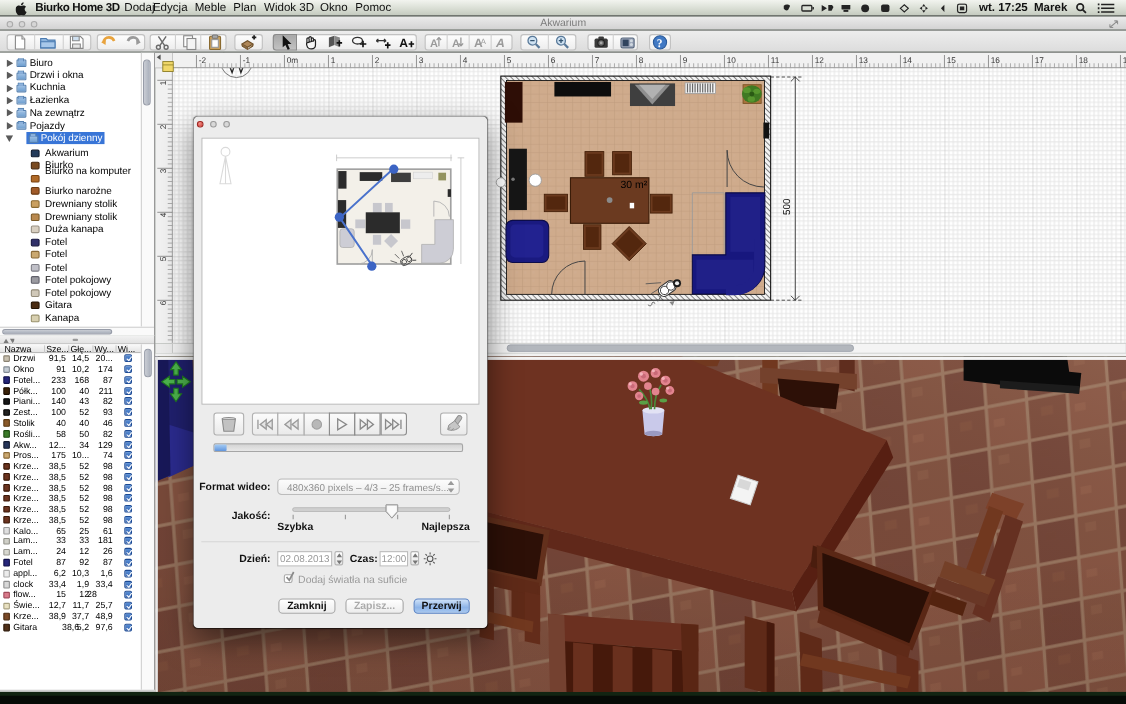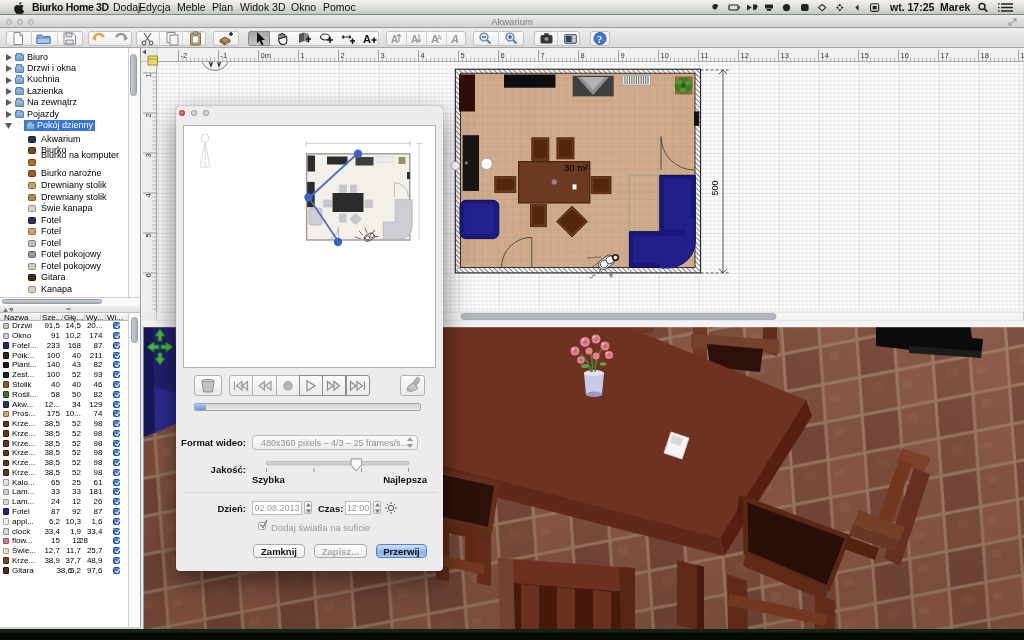--- a/index.html
+++ b/index.html
@@ -271,21 +271,21 @@
 <div class="trow" style="left:41px;top:97.3px">Biurko</div>
 <div class="ab" style="left:28px;top:110.8px;width:8px;height:7px;background:#b06a28;border:1px solid #7a4210;border-radius:1.5px"></div>
 <div class="trow" style="left:41px;top:102px">Biurko na komputer</div>
 <div class="ab" style="left:28px;top:122.4px;width:8px;height:7px;background:#a05a28;border:1px solid #6a3a12;border-radius:1.5px"></div>
 <div class="trow" style="left:41px;top:120.4px">Biurko narożne</div>
 <div class="ab" style="left:28px;top:133.9px;width:8px;height:7px;background:#caa060;border:1px solid #8a6a30;border-radius:1.5px"></div>
 <div class="trow" style="left:41px;top:131.9px">Drewniany stolik</div>
 <div class="ab" style="left:28px;top:145.5px;width:8px;height:7px;background:#b8884e;border:1px solid #7a5a28;border-radius:1.5px"></div>
 <div class="trow" style="left:41px;top:143.5px">Drewniany stolik</div>
 <div class="ab" style="left:28px;top:157.1px;width:8px;height:7px;background:#d8cfc0;border:1px solid #9a9284;border-radius:1.5px"></div>
-<div class="trow" style="left:41px;top:155.1px">Świe kanapa</div>
+<div class="trow" style="left:41px;top:155.1px">Duża kanapa</div>
 <div class="ab" style="left:28px;top:168.6px;width:8px;height:7px;background:#30306a;border:1px solid #181840;border-radius:1.5px"></div>
 <div class="trow" style="left:41px;top:166.6px">Fotel</div>
 <div class="ab" style="left:28px;top:180.2px;width:8px;height:7px;background:#caa870;border:1px solid #8a6a38;border-radius:1.5px"></div>
 <div class="trow" style="left:41px;top:178.2px">Fotel</div>
 <div class="ab" style="left:28px;top:191.7px;width:8px;height:7px;background:#c0c0c8;border:1px solid #808088;border-radius:1.5px"></div>
 <div class="trow" style="left:41px;top:189.7px">Fotel</div>
 <div class="ab" style="left:28px;top:203.3px;width:8px;height:7px;background:#9a9aa0;border:1px solid #60606a;border-radius:1.5px"></div>
 <div class="trow" style="left:41px;top:201.3px">Fotel pokojowy</div>
 <div class="ab" style="left:28px;top:214.9px;width:8px;height:7px;background:#d0c8b8;border:1px solid #948c7a;border-radius:1.5px"></div>
 <div class="trow" style="left:41px;top:212.9px">Fotel pokojowy</div>

